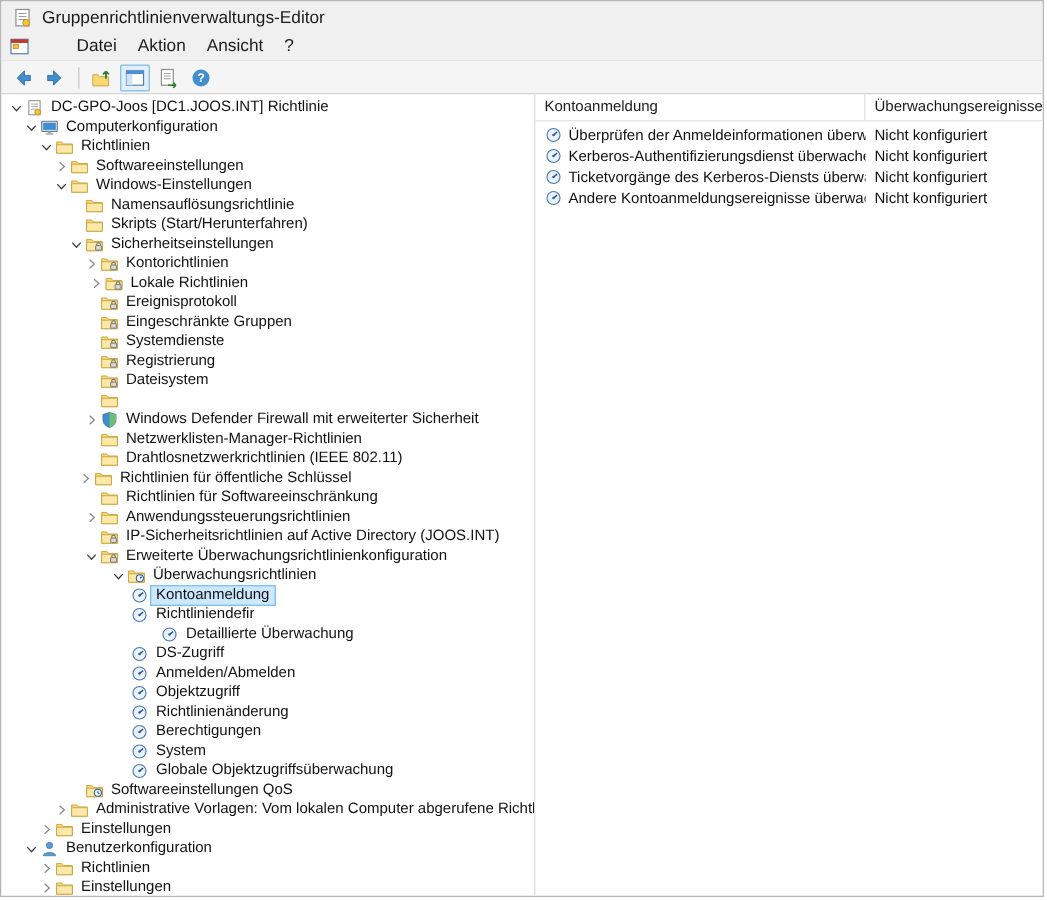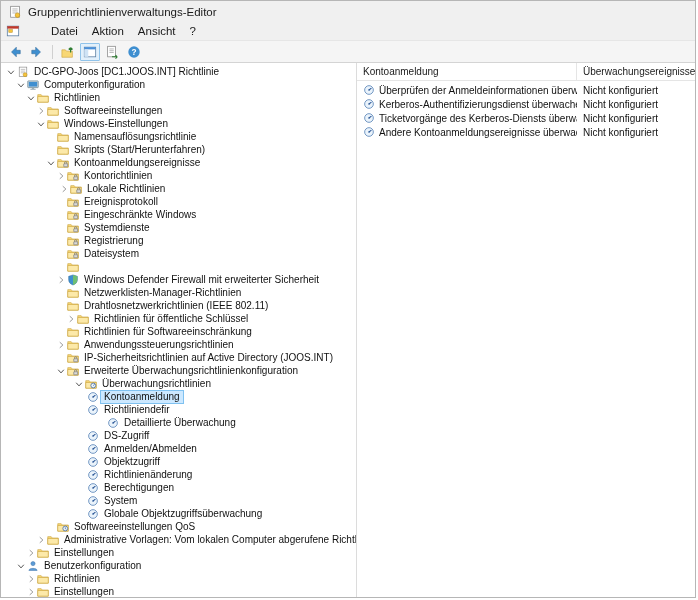--- a/index.html
+++ b/index.html
@@ -236,21 +236,21 @@
             </svg>
           </span>
           <span class="ticon">
             <svg viewBox="0 0 16 16">
               <path d="M1 3.5h4.6l1.4 1.8H15v8.2H1z" fill="#f8d775" stroke="#caa23c" stroke-width="0.8"></path>
               <path d="M1 6h14v7.5H1z" fill="#fce9a9" stroke="#caa23c" stroke-width="0.8"></path>
               <path d="M10 9v-1a1.6 1.6 0 0 1 3.2 0v1" fill="none" stroke="#6e6e6e" stroke-width="1"></path>
               <rect x="9" y="9" width="5.2" height="4" rx="0.5" fill="#d9d9d9" stroke="#6e6e6e" stroke-width="0.8"></rect>
             </svg>
           </span>
-          <span class="tlabel">Kontoanmeldungsereignisse</span>
+          <span class="tlabel">Sicherheitseinstellungen</span>
         </div>
         <div class="trow" style="padding-left:54px">
           <span class="chev">
             <svg viewBox="0 0 16 16">
               <path d="M6 3.5L11 8l-5 4.5" fill="none" stroke="#8a8a8a" stroke-width="1.4"></path>
             </svg>
           </span>
           <span class="ticon">
             <svg viewBox="0 0 16 16">
               <path d="M1 3.5h4.6l1.4 1.8H15v8.2H1z" fill="#f8d775" stroke="#caa23c" stroke-width="0.8"></path>
@@ -292,21 +292,21 @@
         <div class="trow" style="padding-left:54px">
           <span class="chev"></span>
           <span class="ticon">
             <svg viewBox="0 0 16 16">
               <path d="M1 3.5h4.6l1.4 1.8H15v8.2H1z" fill="#f8d775" stroke="#caa23c" stroke-width="0.8"></path>
               <path d="M1 6h14v7.5H1z" fill="#fce9a9" stroke="#caa23c" stroke-width="0.8"></path>
               <path d="M10 9v-1a1.6 1.6 0 0 1 3.2 0v1" fill="none" stroke="#6e6e6e" stroke-width="1"></path>
               <rect x="9" y="9" width="5.2" height="4" rx="0.5" fill="#d9d9d9" stroke="#6e6e6e" stroke-width="0.8"></rect>
             </svg>
           </span>
-          <span class="tlabel">Eingeschränkte Windows</span>
+          <span class="tlabel">Eingeschränkte Gruppen</span>
         </div>
         <div class="trow" style="padding-left:54px">
           <span class="chev"></span>
           <span class="ticon">
             <svg viewBox="0 0 16 16">
               <path d="M1 3.5h4.6l1.4 1.8H15v8.2H1z" fill="#f8d775" stroke="#caa23c" stroke-width="0.8"></path>
               <path d="M1 6h14v7.5H1z" fill="#fce9a9" stroke="#caa23c" stroke-width="0.8"></path>
               <path d="M10 9v-1a1.6 1.6 0 0 1 3.2 0v1" fill="none" stroke="#6e6e6e" stroke-width="1"></path>
               <rect x="9" y="9" width="5.2" height="4" rx="0.5" fill="#d9d9d9" stroke="#6e6e6e" stroke-width="0.8"></rect>
             </svg>
@@ -373,21 +373,21 @@
         <div class="trow" style="padding-left:54px">
           <span class="chev"></span>
           <span class="ticon">
             <svg viewBox="0 0 16 16">
               <path d="M1 3.5h4.6l1.4 1.8H15v8.2H1z" fill="#f8d775" stroke="#caa23c" stroke-width="0.8"></path>
               <path d="M1 6h14v7.5H1z" fill="#fce9a9" stroke="#caa23c" stroke-width="0.8"></path>
             </svg>
           </span>
           <span class="tlabel">Drahtlosnetzwerkrichtlinien (IEEE 802.11)</span>
         </div>
-        <div class="trow" style="padding-left:64px">
+        <div class="trow" style="padding-left:50px">
           <span class="chev">
             <svg viewBox="0 0 16 16">
               <path d="M6 3.5L11 8l-5 4.5" fill="none" stroke="#8a8a8a" stroke-width="1.4"></path>
             </svg>
           </span>
           <span class="ticon">
             <svg viewBox="0 0 16 16">
               <path d="M1 3.5h4.6l1.4 1.8H15v8.2H1z" fill="#f8d775" stroke="#caa23c" stroke-width="0.8"></path>
               <path d="M1 6h14v7.5H1z" fill="#fce9a9" stroke="#caa23c" stroke-width="0.8"></path>
             </svg>

